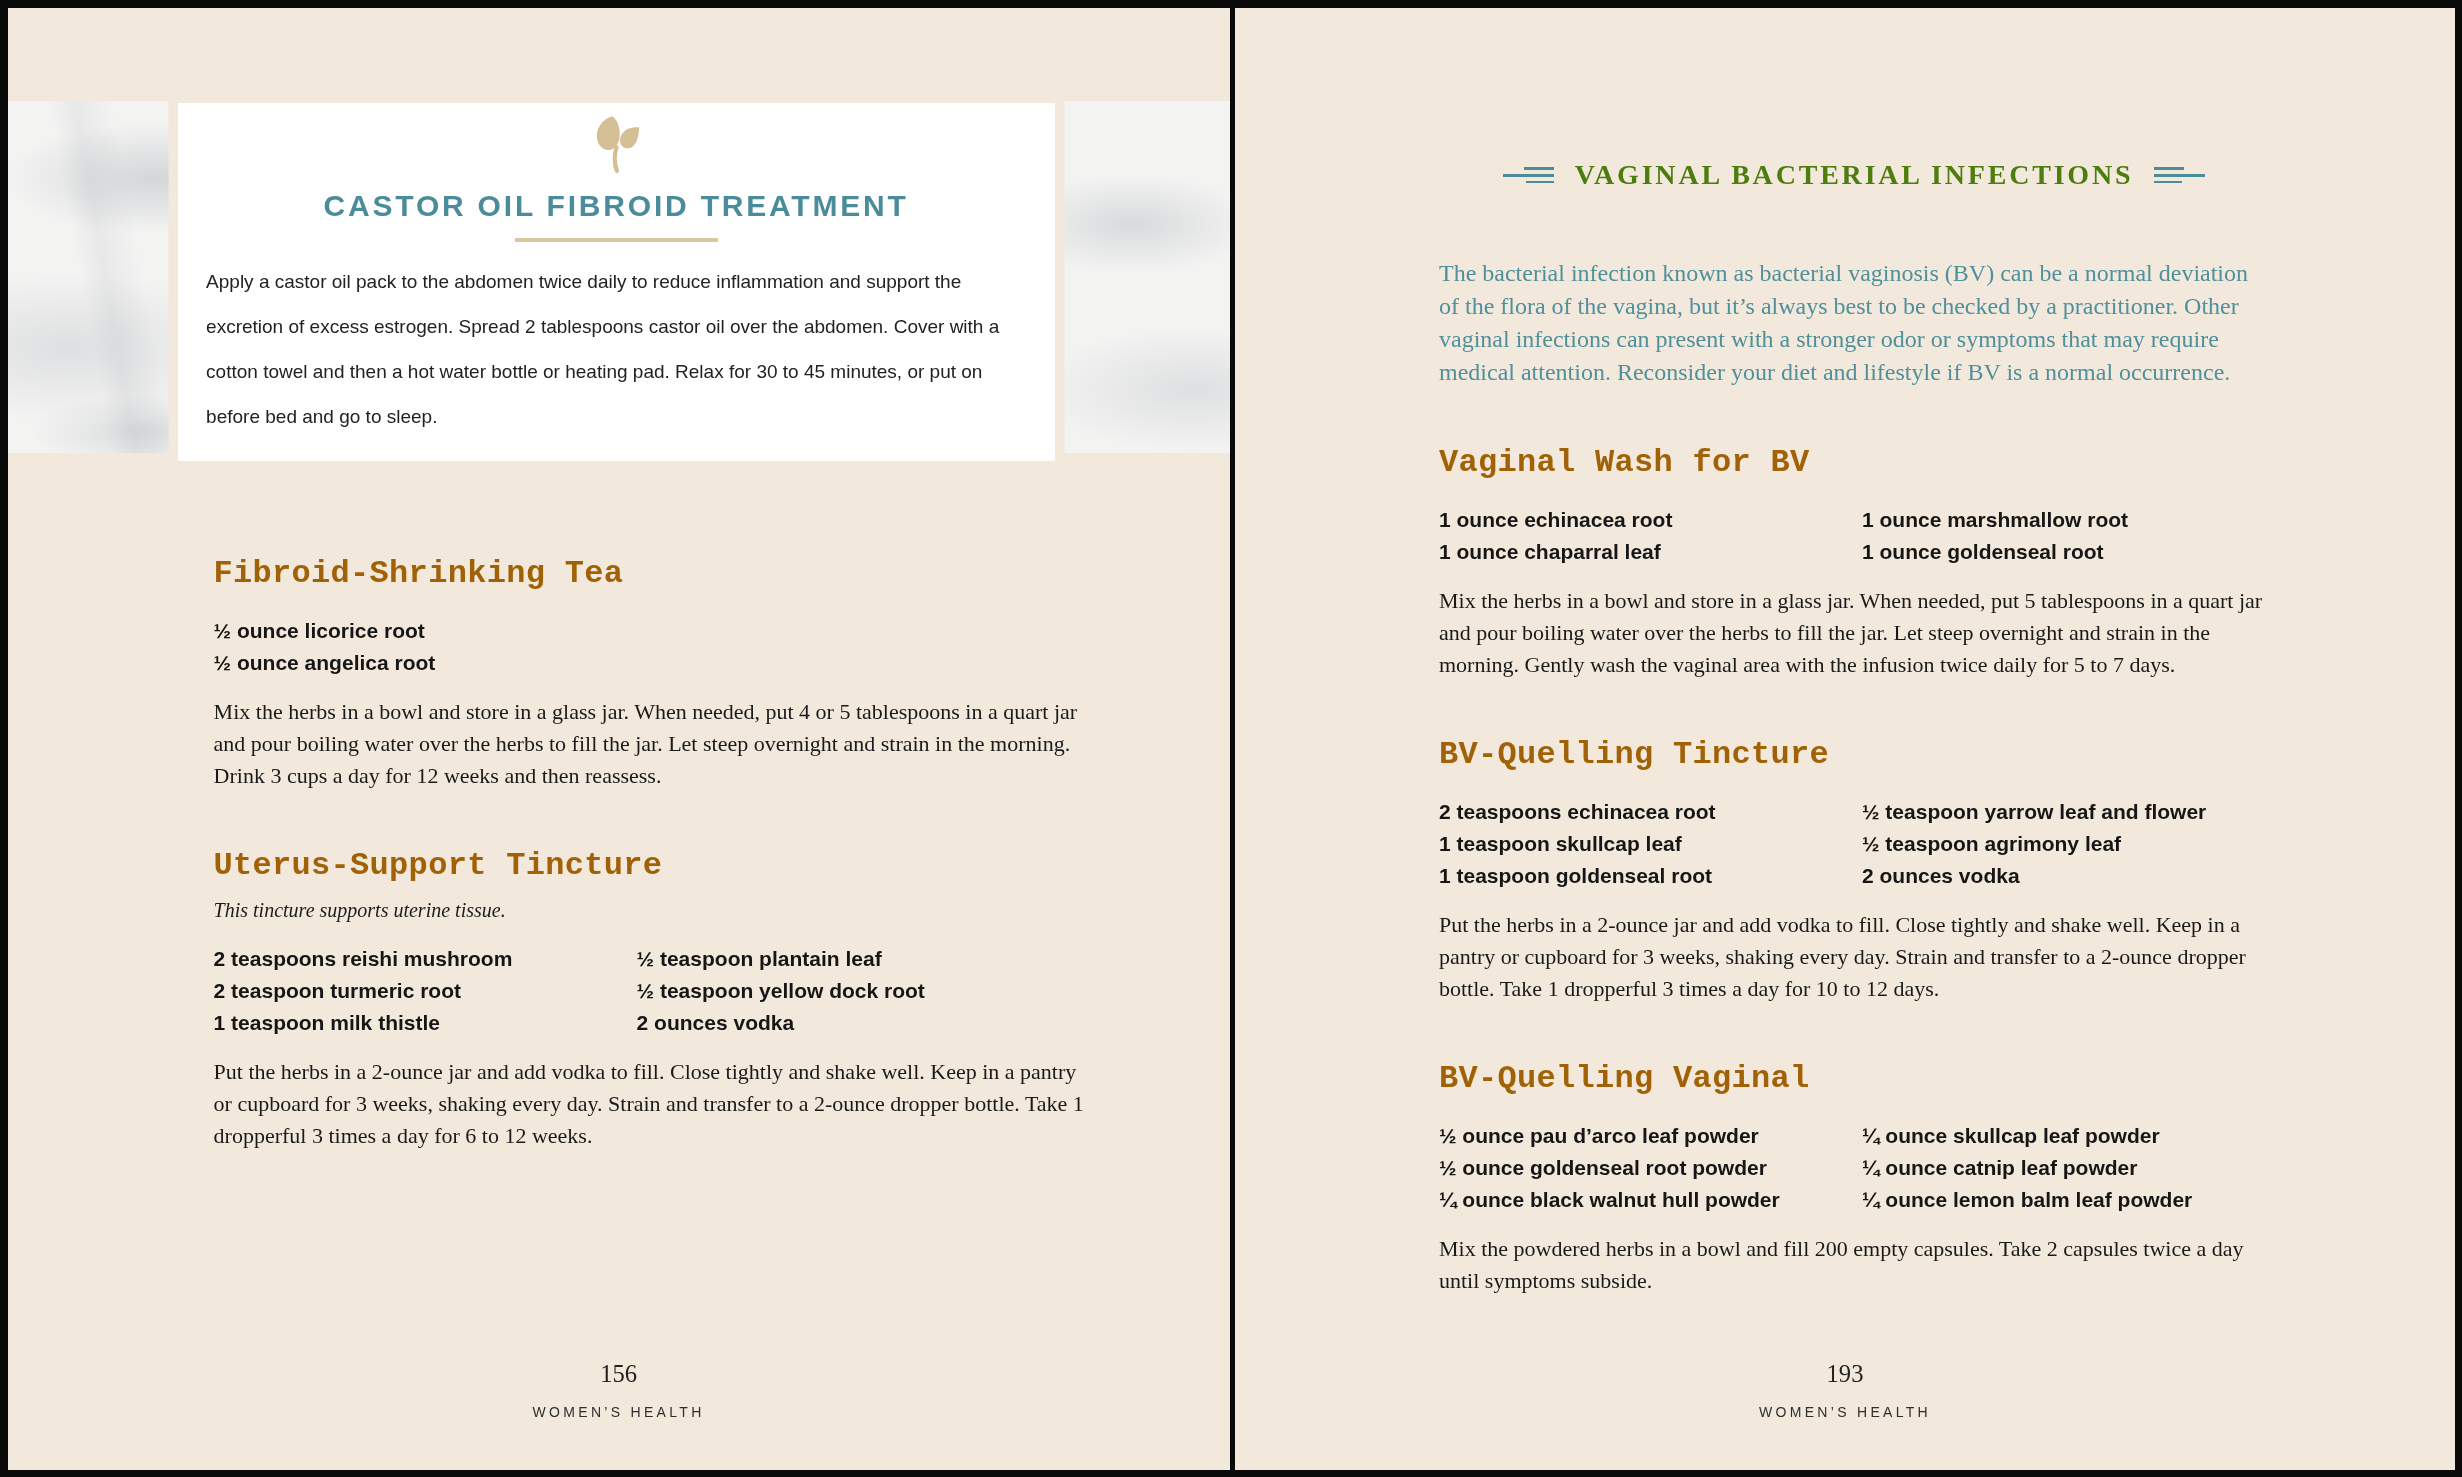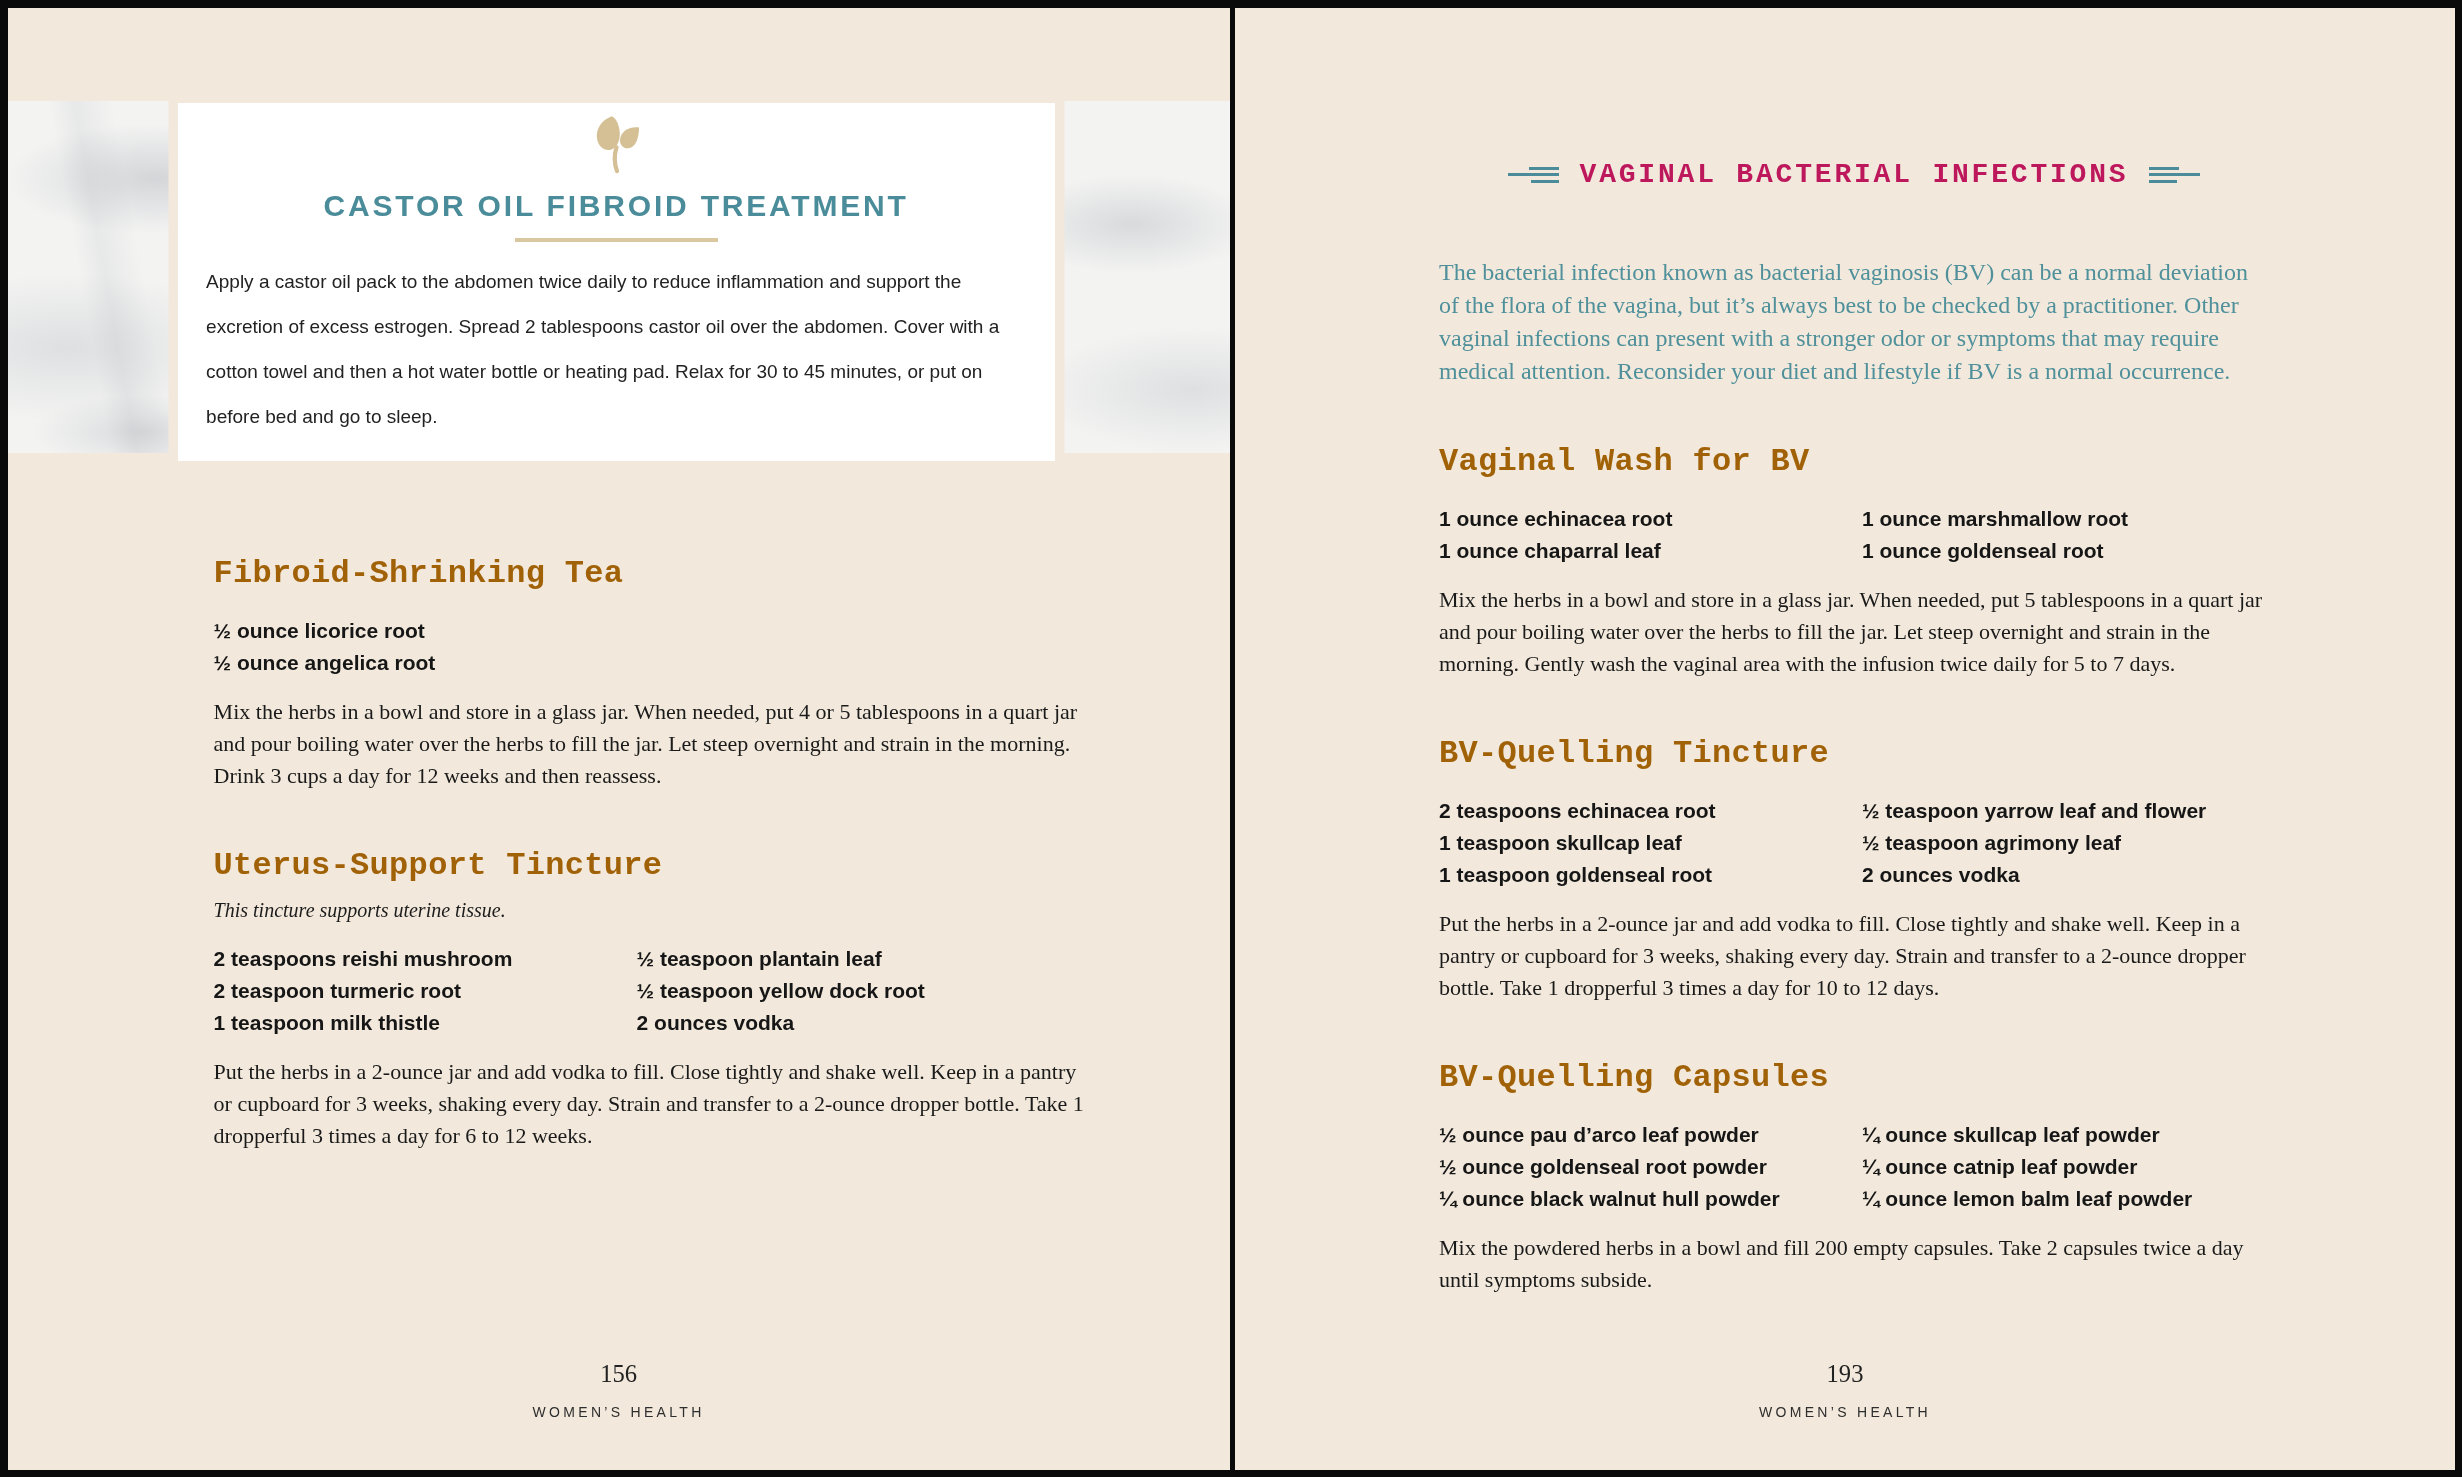--- a/index.html
+++ b/index.html
@@ -57,22 +57,22 @@
     font-family:"Liberation Sans", sans-serif; font-size:21px; font-weight:bold; color:#161616;
   }
   .ing-col { width:423px; }
   .ing-col:last-child { width:auto; }
   .ing-item { line-height:32px; }
   .instructions { margin:0; font-size:22px; line-height:32px; color:#1a1a1a; }
 
   
   .section-heading { display:flex; align-items:center; justify-content:center; gap:21px; }
   .section-title {
-    font-family:Liberation Mono, monospace; font-size:28px; font-weight:bold;
-    letter-spacing:2.8px; color:#be185d; white-space:nowrap;
+    font-family:Liberation Serif, serif; font-size:28px; font-weight:bold;
+    letter-spacing:2.8px; color:#4d7c0f; white-space:nowrap;
   }
   .flourish { display:flex; flex-direction:column; gap:3.8px; }
   .flourish span { display:block; height:2.8px; background:#4a8c99; }
   .flourish-left  { align-items:flex-end; }
   .flourish-right { align-items:flex-start; }
   .flourish span:nth-child(1) { width:30px; }
   .flourish span:nth-child(2) { width:51px; }
   .flourish span:nth-child(3) { width:28px; }
   .intro { margin:47px 0 42px; font-size:24px; line-height:33px; color:#4f909b; }
 
@@ -186,21 +186,21 @@
           <div class="ing-col">
             <div class="ing-item">½ teaspoon yarrow leaf and flower</div>
             <div class="ing-item">½ teaspoon agrimony leaf</div>
             <div class="ing-item">2 ounces vodka</div>
           </div>
         </div>
         <p class="instructions">Put the herbs in a 2-ounce jar and add vodka to fill. Close tightly and shake well. Keep in a pantry or cupboard for 3 weeks, shaking every day. Strain and transfer to a 2-ounce dropper bottle. Take 1 dropperful 3 times a day for 10 to 12 days.</p>
       </div>
 
       <div class="recipe">
-        <h2 class="recipe-title">BV-Quelling Capsules</h2>
+        <h2 class="recipe-title">BV-Quelling Vaginal</h2>
         <div class="ingredients">
           <div class="ing-col">
             <div class="ing-item">½ ounce pau d’arco leaf powder</div>
             <div class="ing-item">½ ounce goldenseal root powder</div>
             <div class="ing-item">¼ ounce black walnut hull powder</div>
           </div>
           <div class="ing-col">
             <div class="ing-item">¼ ounce skullcap leaf powder</div>
             <div class="ing-item">¼ ounce catnip leaf powder</div>
             <div class="ing-item">¼ ounce lemon balm leaf powder</div>

